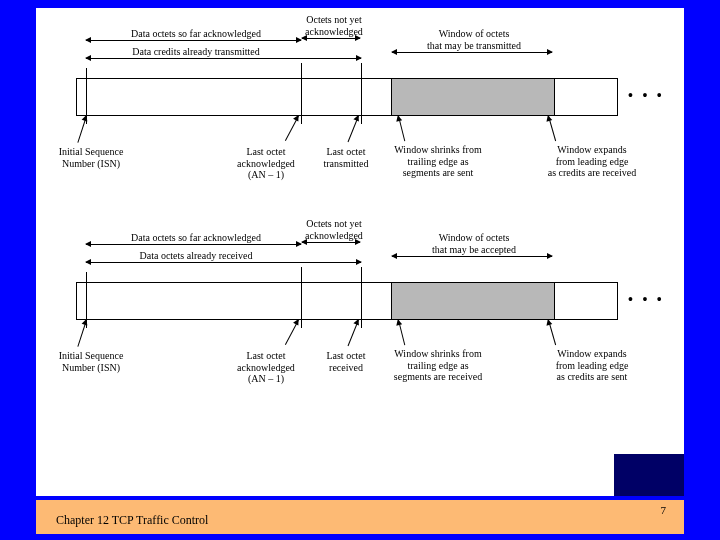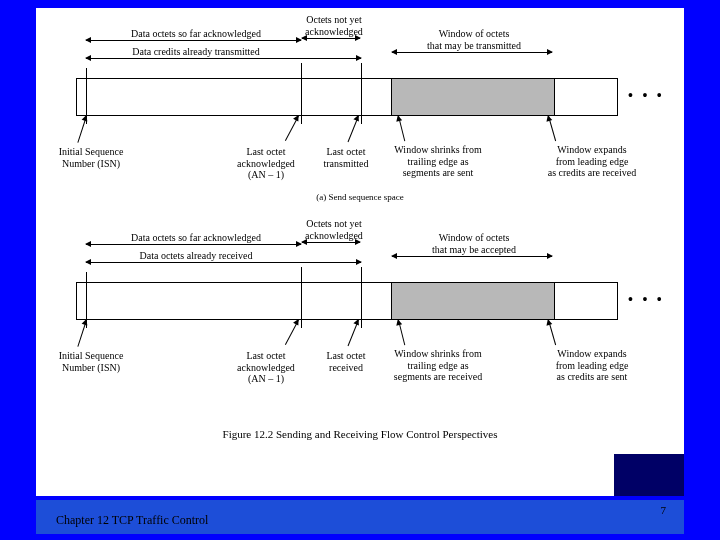--- a/index.html
+++ b/index.html
@@ -1,18 +1,18 @@
 <!DOCTYPE html>
 <html><head>
 <meta charset="utf-8">
 <style>
   html,body{margin:0;padding:0;width:720px;height:540px;background:#0000ff;font-family:"Times New Roman",serif;overflow:hidden}
   .slide{position:absolute;left:36px;top:8px;width:648px;height:488px;background:#fff}
   .corner{position:absolute;right:0;bottom:0;width:70px;height:42px;background:#000066}
-  .footer{position:absolute;left:36px;top:500px;width:648px;height:34px;background:#1d4ed8}
+  .footer{position:absolute;left:36px;top:500px;width:648px;height:34px;background:#fdba74}
   .chapter{position:absolute;left:20px;bottom:6px;font-size:12px;color:#000}
   .pagenum{position:absolute;right:18px;top:4px;font-size:11px;color:#000}
   .diagram{position:absolute;inset:0}
   .lbl{position:absolute;font-size:10px;color:#000;text-align:center;line-height:1.15;white-space:pre}
   .cap{position:absolute;font-size:9px;color:#000;text-align:center;width:100%}
   .figtitle{position:absolute;font-size:11px;width:100%;text-align:center}
   .band{position:absolute;height:36px;border:1px solid #000;background:#fff}
   .win{position:absolute;height:36px;background:#b8b8b8;border:1px solid #000}
   .tick{position:absolute;width:1px;background:#000}
   .harrow{position:absolute;height:1px;background:#000}
@@ -67,21 +67,20 @@
     <div class="callout" style="left:362px;top:108px;height:26px;transform:rotate(-14deg);transform-origin:top"></div>
     <div class="lbl" style="left:348px;top:136px;width:108px">Window shrinks from
 trailing edge as
 segments are sent</div>
 
     <div class="callout" style="left:512px;top:108px;height:26px;transform:rotate(-16deg);transform-origin:top"></div>
     <div class="lbl" style="left:500px;top:136px;width:112px">Window expands
 from leading edge
 as credits are received</div>
 
-    <div class="cap" style="top:184px">(a) Send sequence space</div>
 
     <div class="lbl" style="left:80px;top:224px;width:160px">Data octets so far acknowledged</div>
     <div class="harrow" style="left:50px;top:236px;width:215px"></div>
     <div class="lbl" style="left:80px;top:242px;width:160px">Data octets already received</div>
     <div class="harrow" style="left:50px;top:254px;width:275px"></div>
 
     <div class="lbl" style="left:258px;top:210px;width:80px">Octets not yet
 acknowledged</div>
     <div class="harrow" style="left:266px;top:234px;width:58px"></div>
 
@@ -113,20 +112,19 @@
     <div class="lbl" style="left:348px;top:340px;width:108px">Window shrinks from
 trailing edge as
 segments are received</div>
 
     <div class="callout" style="left:512px;top:312px;height:26px;transform:rotate(-16deg);transform-origin:top"></div>
     <div class="lbl" style="left:500px;top:340px;width:112px">Window expands
 from leading edge
 as credits are sent</div>
 
 
-    <div class="figtitle" style="top:420px">Figure 12.2   Sending and Receiving Flow Control Perspectives</div>
   </div>
 </div>
 
 <div class="footer">
   <span class="chapter">Chapter 12 TCP Traffic Control</span>
   <span class="pagenum">7</span>
 </div>
 
 </body></html>

